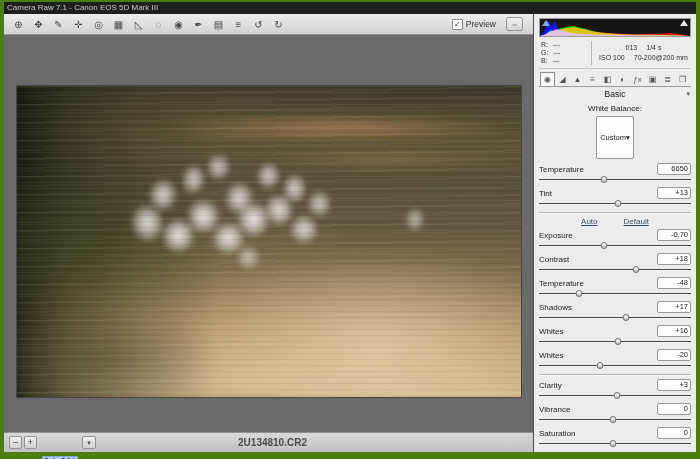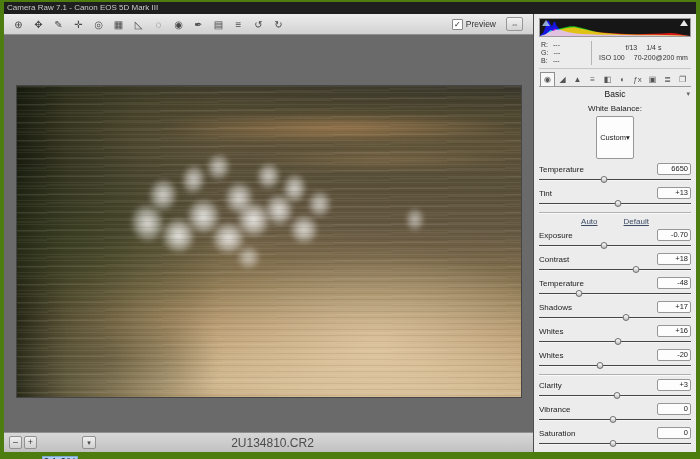--- a/index.html
+++ b/index.html
@@ -50,21 +50,21 @@
   
   .statusbar{height:19px;background:linear-gradient(#d8d8d8,#c1c1c1);border-top:1px solid #8f8f8f;
              display:flex;align-items:center;padding:0 5px;position:relative;}
   .zoom-controls{display:flex;align-items:center;gap:2px;z-index:1;}
   .zbtn{width:13px;height:13px;background:linear-gradient(#f0f0f0,#d0d0d0);border:1px solid #919191;
         border-radius:2px;font-size:9px;line-height:11px;text-align:center;color:#333;padding:0;}
   .zoom-level{min-width:34px;height:12px;background:#abcdf2;border:1px solid #7fa7d4;font-size:12px;
         line-height:12px;text-align:center;color:#16263a;margin-left:3px;margin-top:40px;}
   .zoom-dd{width:14px;height:13px;background:linear-gradient(#f0f0f0,#d0d0d0);border:1px solid #919191;
         border-radius:2px;font-size:7px;color:#444;padding:0;margin-left:2px;}
-  .filename{position:absolute;left:8px;right:0;text-align:center;font-size:12px;color:#4c4c4c;pointer-events:none;}
+  .filename{position:absolute;left:8px;right:0;text-align:center;font-size:10px;color:#4c4c4c;pointer-events:none;font-weight:bold;}
 
   
   .right-panel{width:162px;background:#ececec;display:flex;flex-direction:column;
                padding:4px 5px;box-sizing:border-box;font-size:8px;color:#222;}
   .histogram{position:relative;height:58px;background:#161616;border:1px solid #9b9b9b;margin-bottom:3px;}
   .histogram svg{position:absolute;inset:0;width:100%;height:100%;}
   .clip{position:absolute;top:1px;width:0;height:0;border-left:4px solid transparent;border-right:4px solid transparent;}
   .clip.shadow{left:2px;border-bottom:6px solid #8fa8c8;}
   .clip.highlight{right:2px;border-bottom:6px solid #e9e9e9;}
   .info{display:flex;align-items:stretch;padding:1px 0 3px;border-bottom:1px solid #c6c6c6;}

